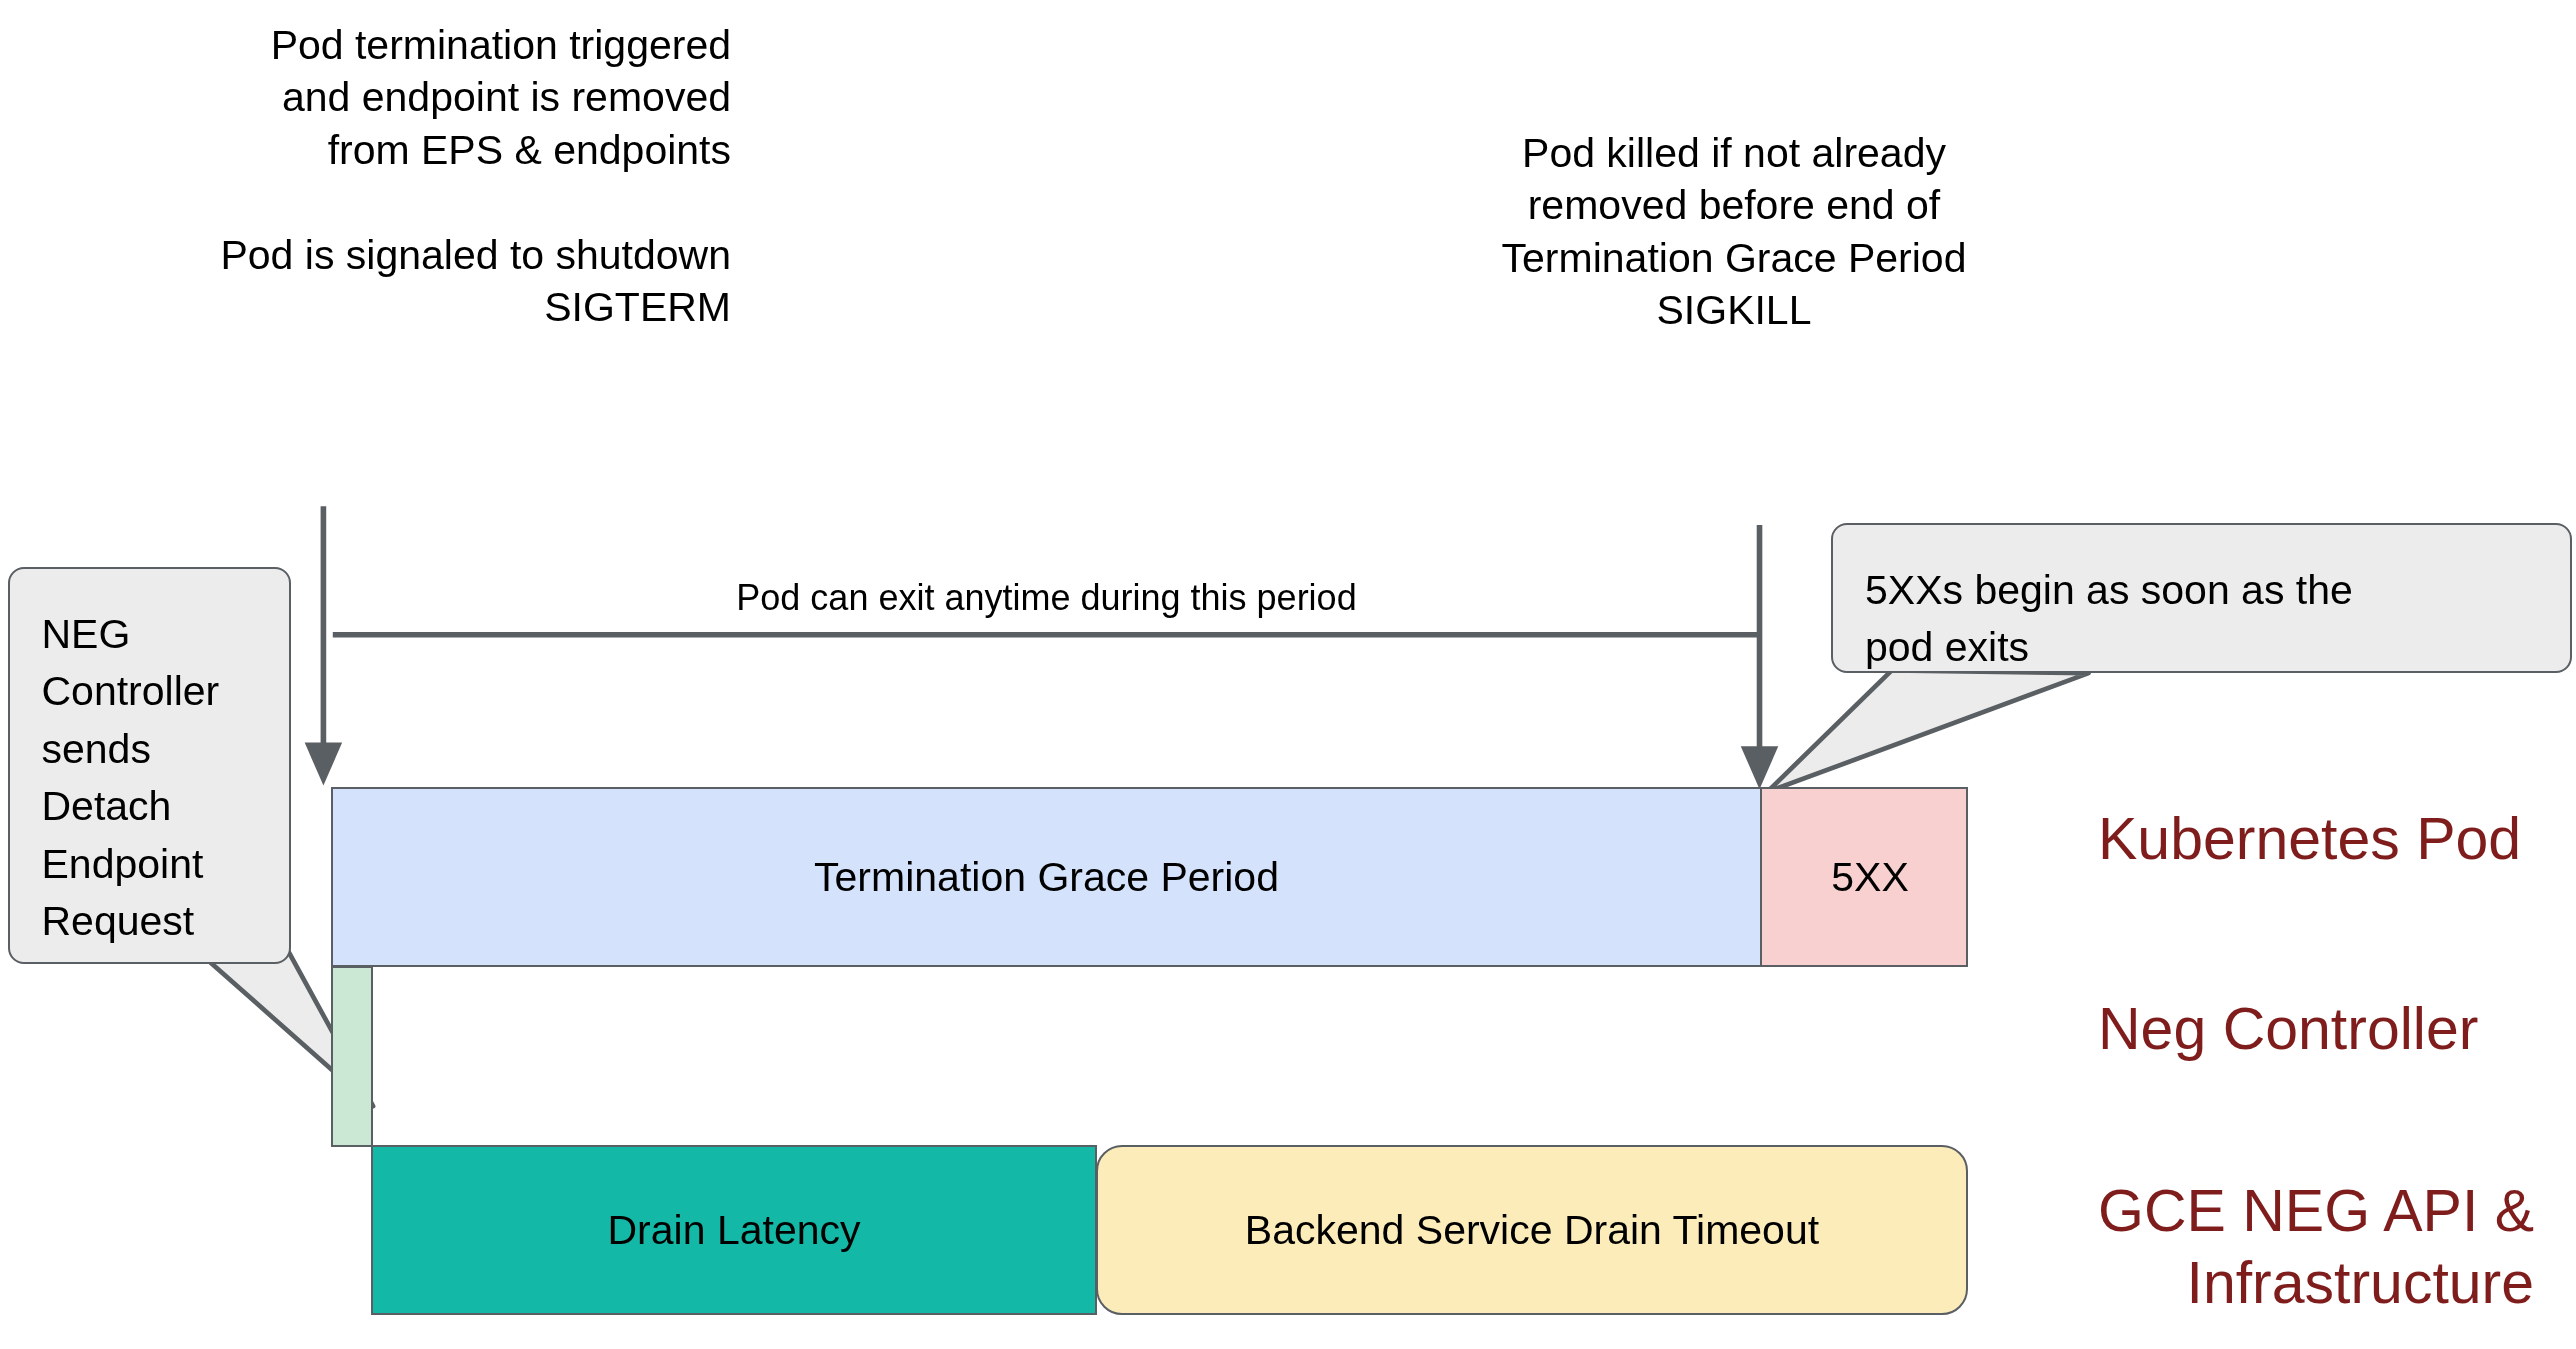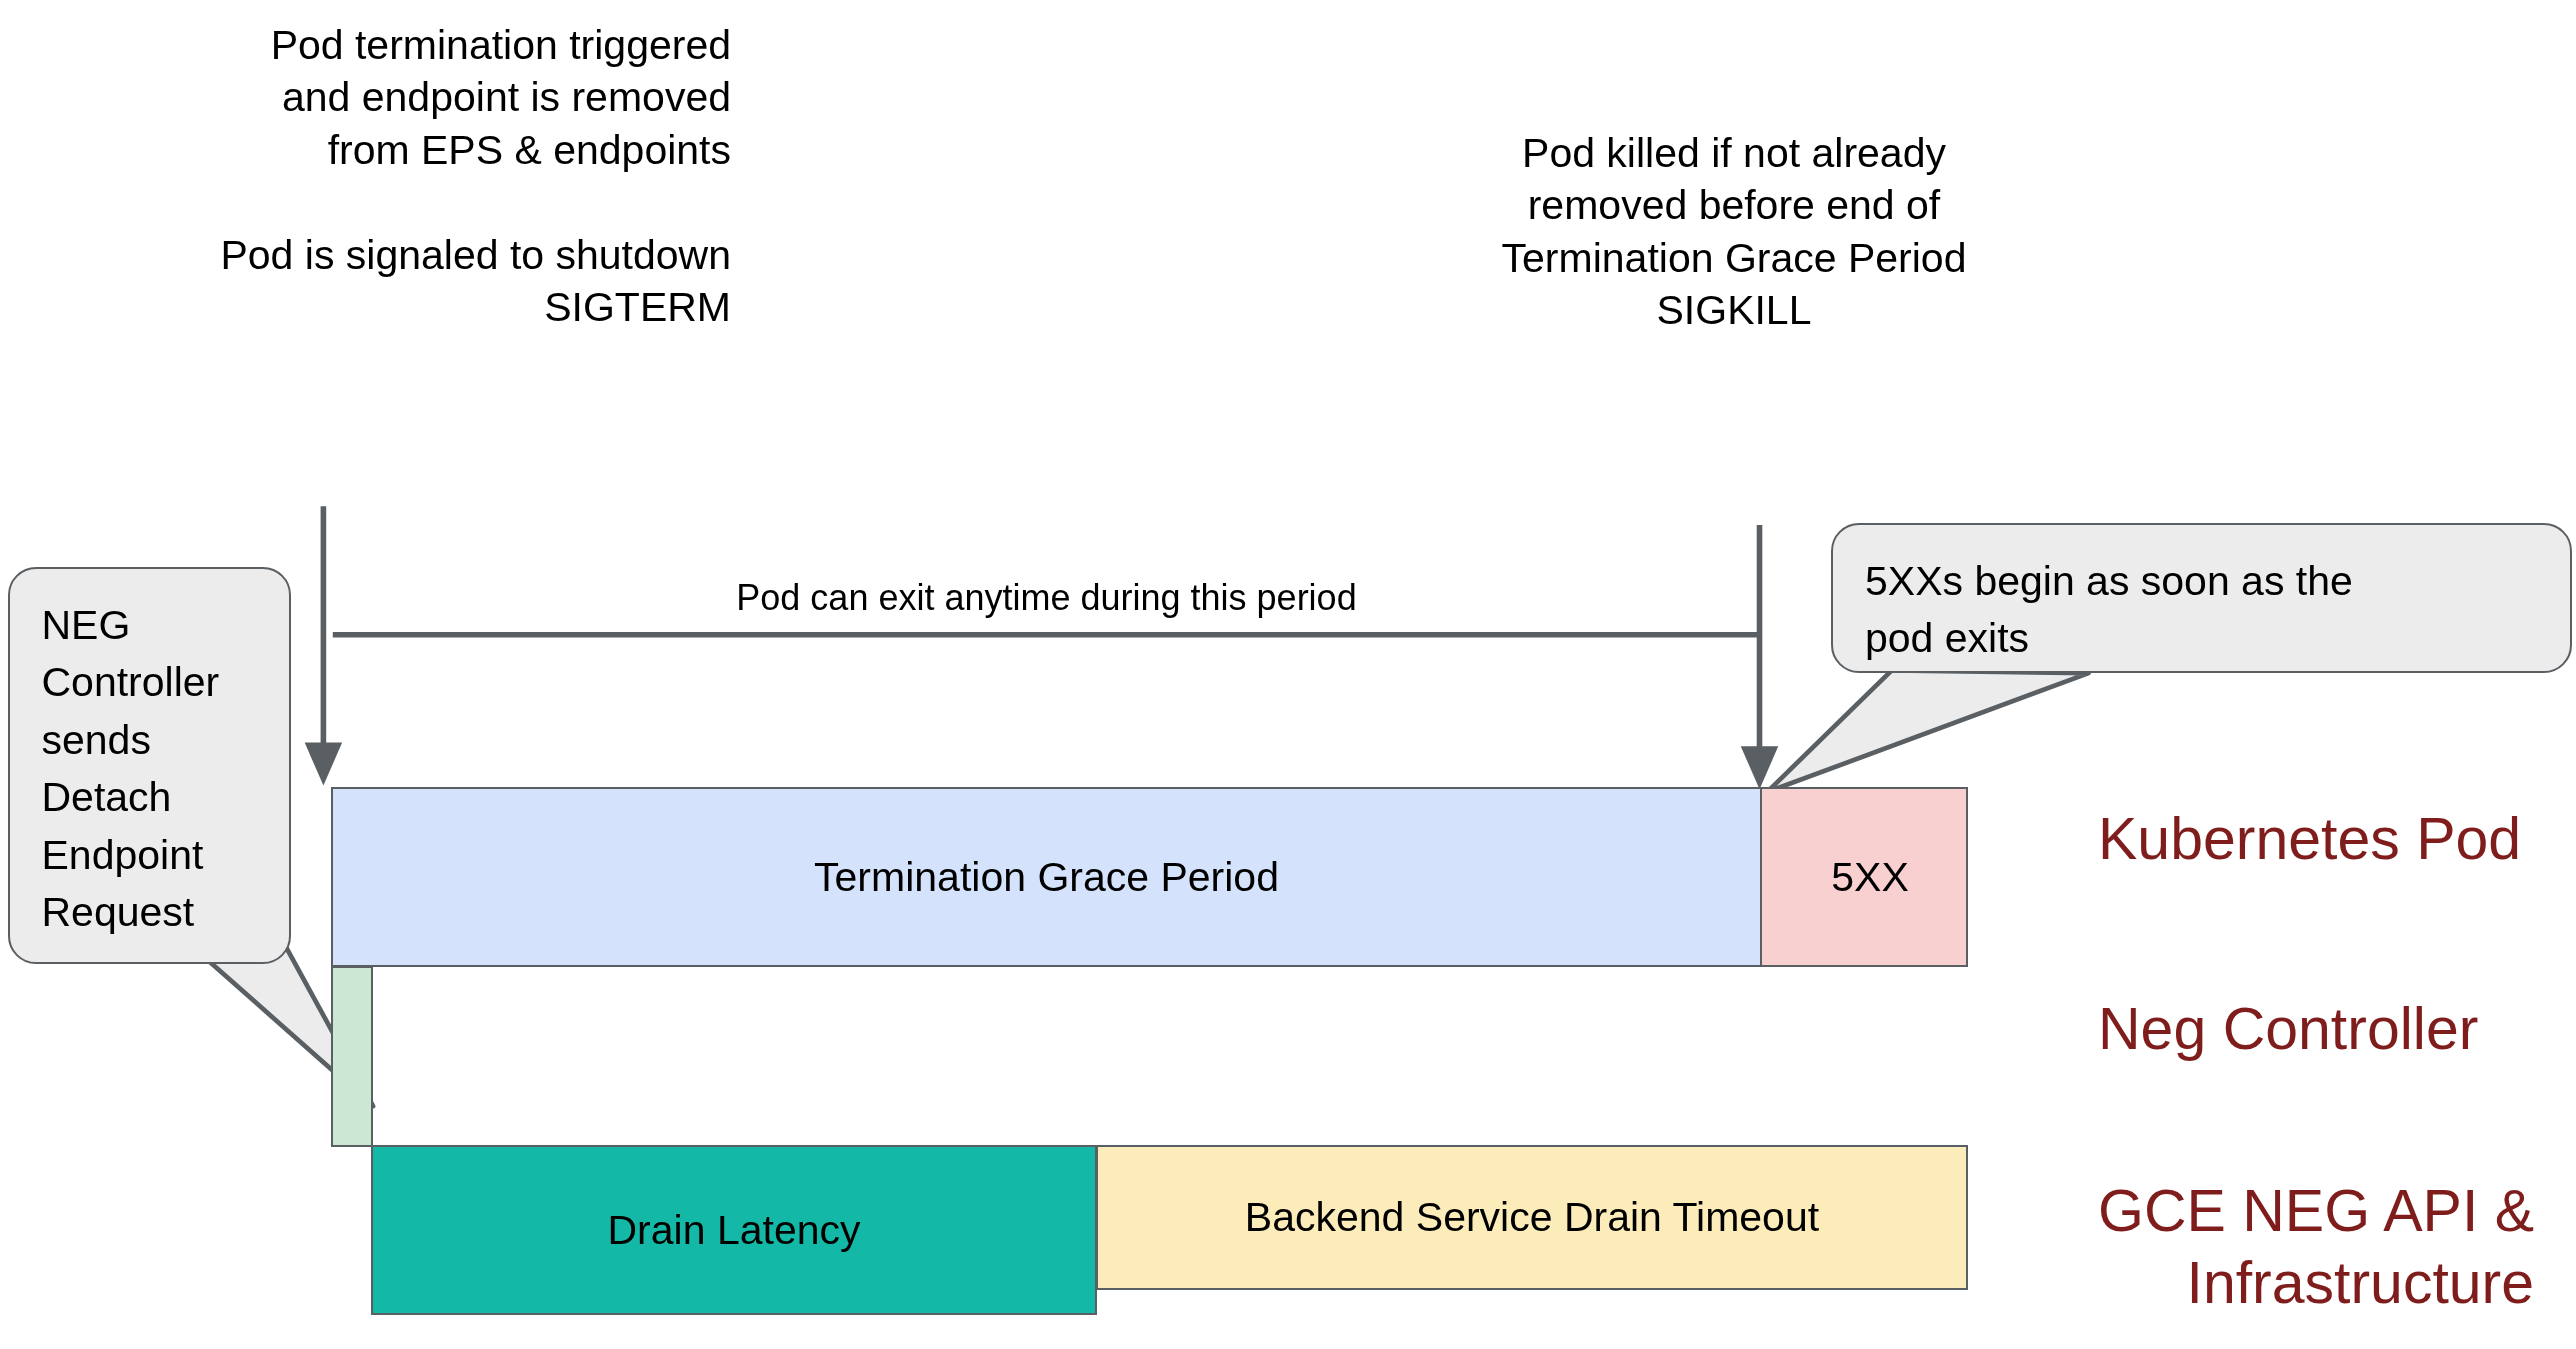--- a/index.html
+++ b/index.html
@@ -59,22 +59,23 @@
     width: 42px; height: 181px;
     background: #cbe8d4;
   }
   #bar-drain {
     left: 371px; top: 1145px;
     width: 726px; height: 170px;
     background: #14b8a6;
   }
   #bar-bsdt {
     left: 1096px; top: 1145px;
-    width: 872px; height: 145px;
+    width: 872px; height: 170px;
     background: #fcecba;
+    border-radius: 26px;
   }
 
   .period-label {
     position: absolute;
     left: 331px; top: 577px;
     width: 1431px;
     text-align: center;
     font-size: 36px;
     color: #000;
   }
@@ -90,25 +91,25 @@
   }
   #row-label-0 { top: 804px; }
   #row-label-1 { top: 994px; }
   #row-label-2 { top: 1176px; }
 
   .callout {
     position: absolute;
     box-sizing: border-box;
     background: #ececec;
     border: 2.8px solid #5a5f63;
-    border-radius: 28px;
+    border-radius: 16px;
     font-size: 41px;
     line-height: 1.4;
     color: #000;
-    padding: 28px 32px;
+    padding: 37px 32px;
     white-space: pre-line;
   }
   #callout-neg {
     left: 7.5px; top: 567px;
     width: 283px; height: 397px;
   }
   #callout-5xx {
     left: 1831px; top: 523px;
     width: 741px; height: 150px;
   }

